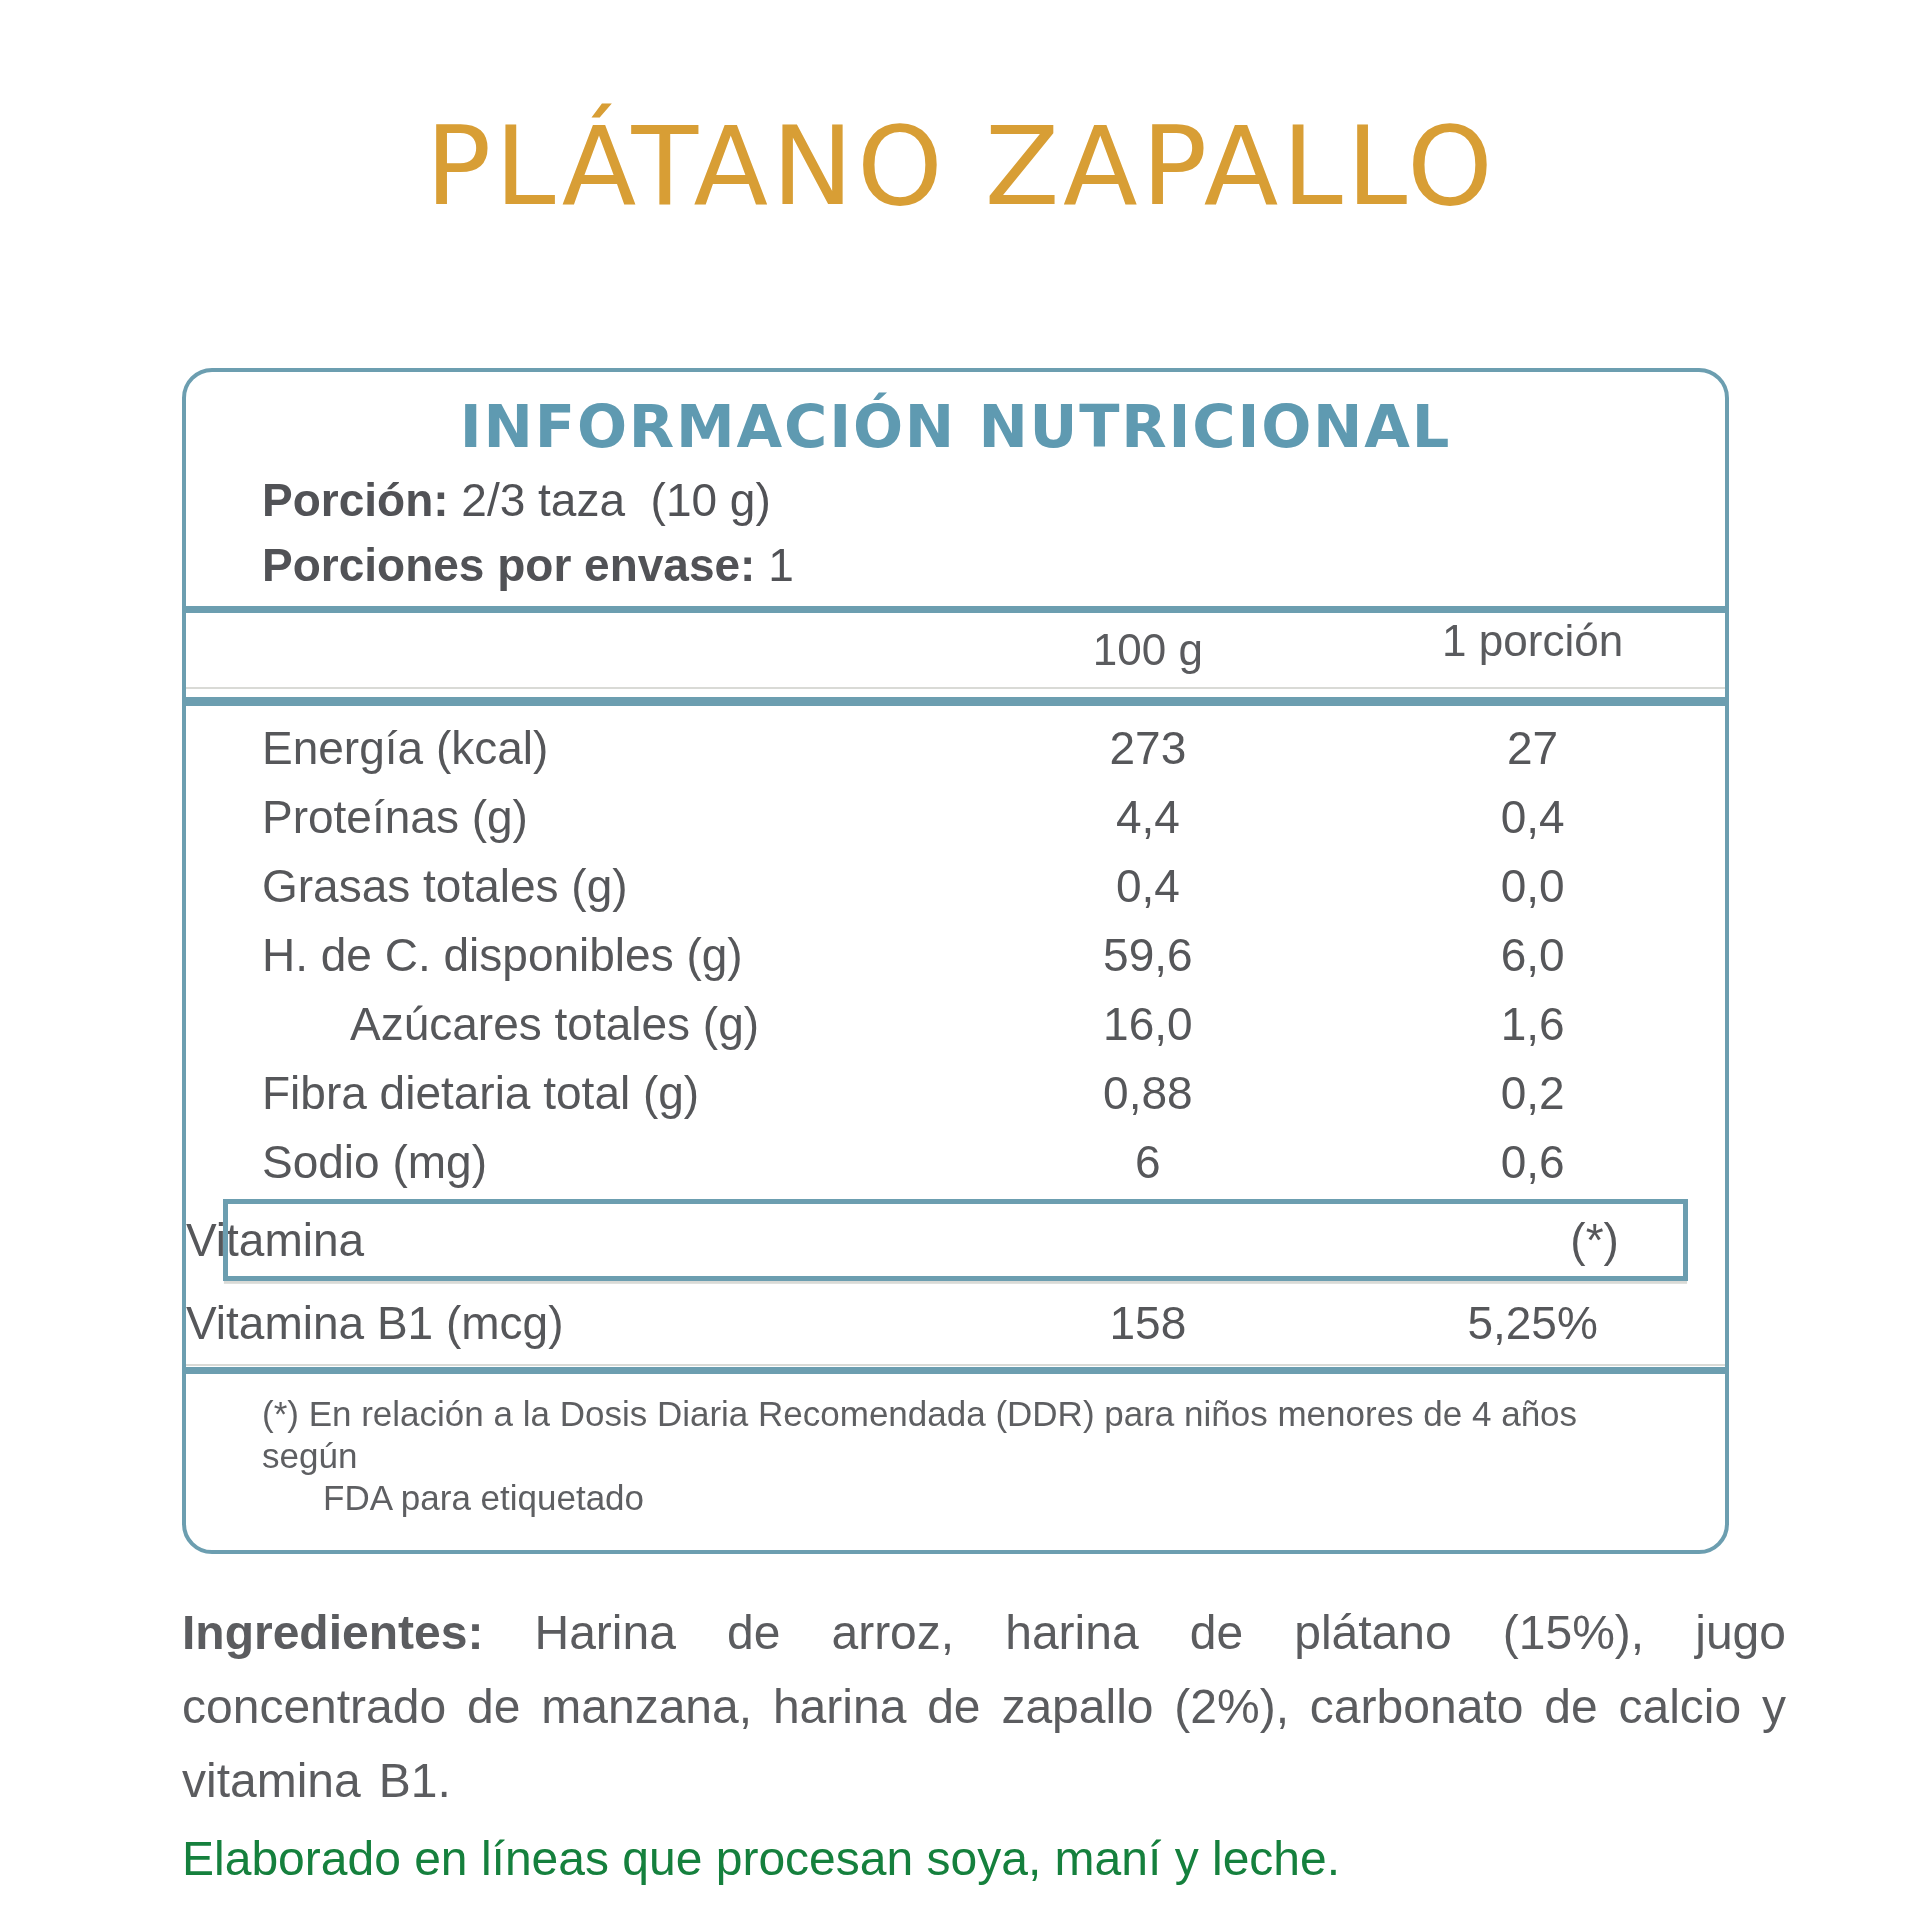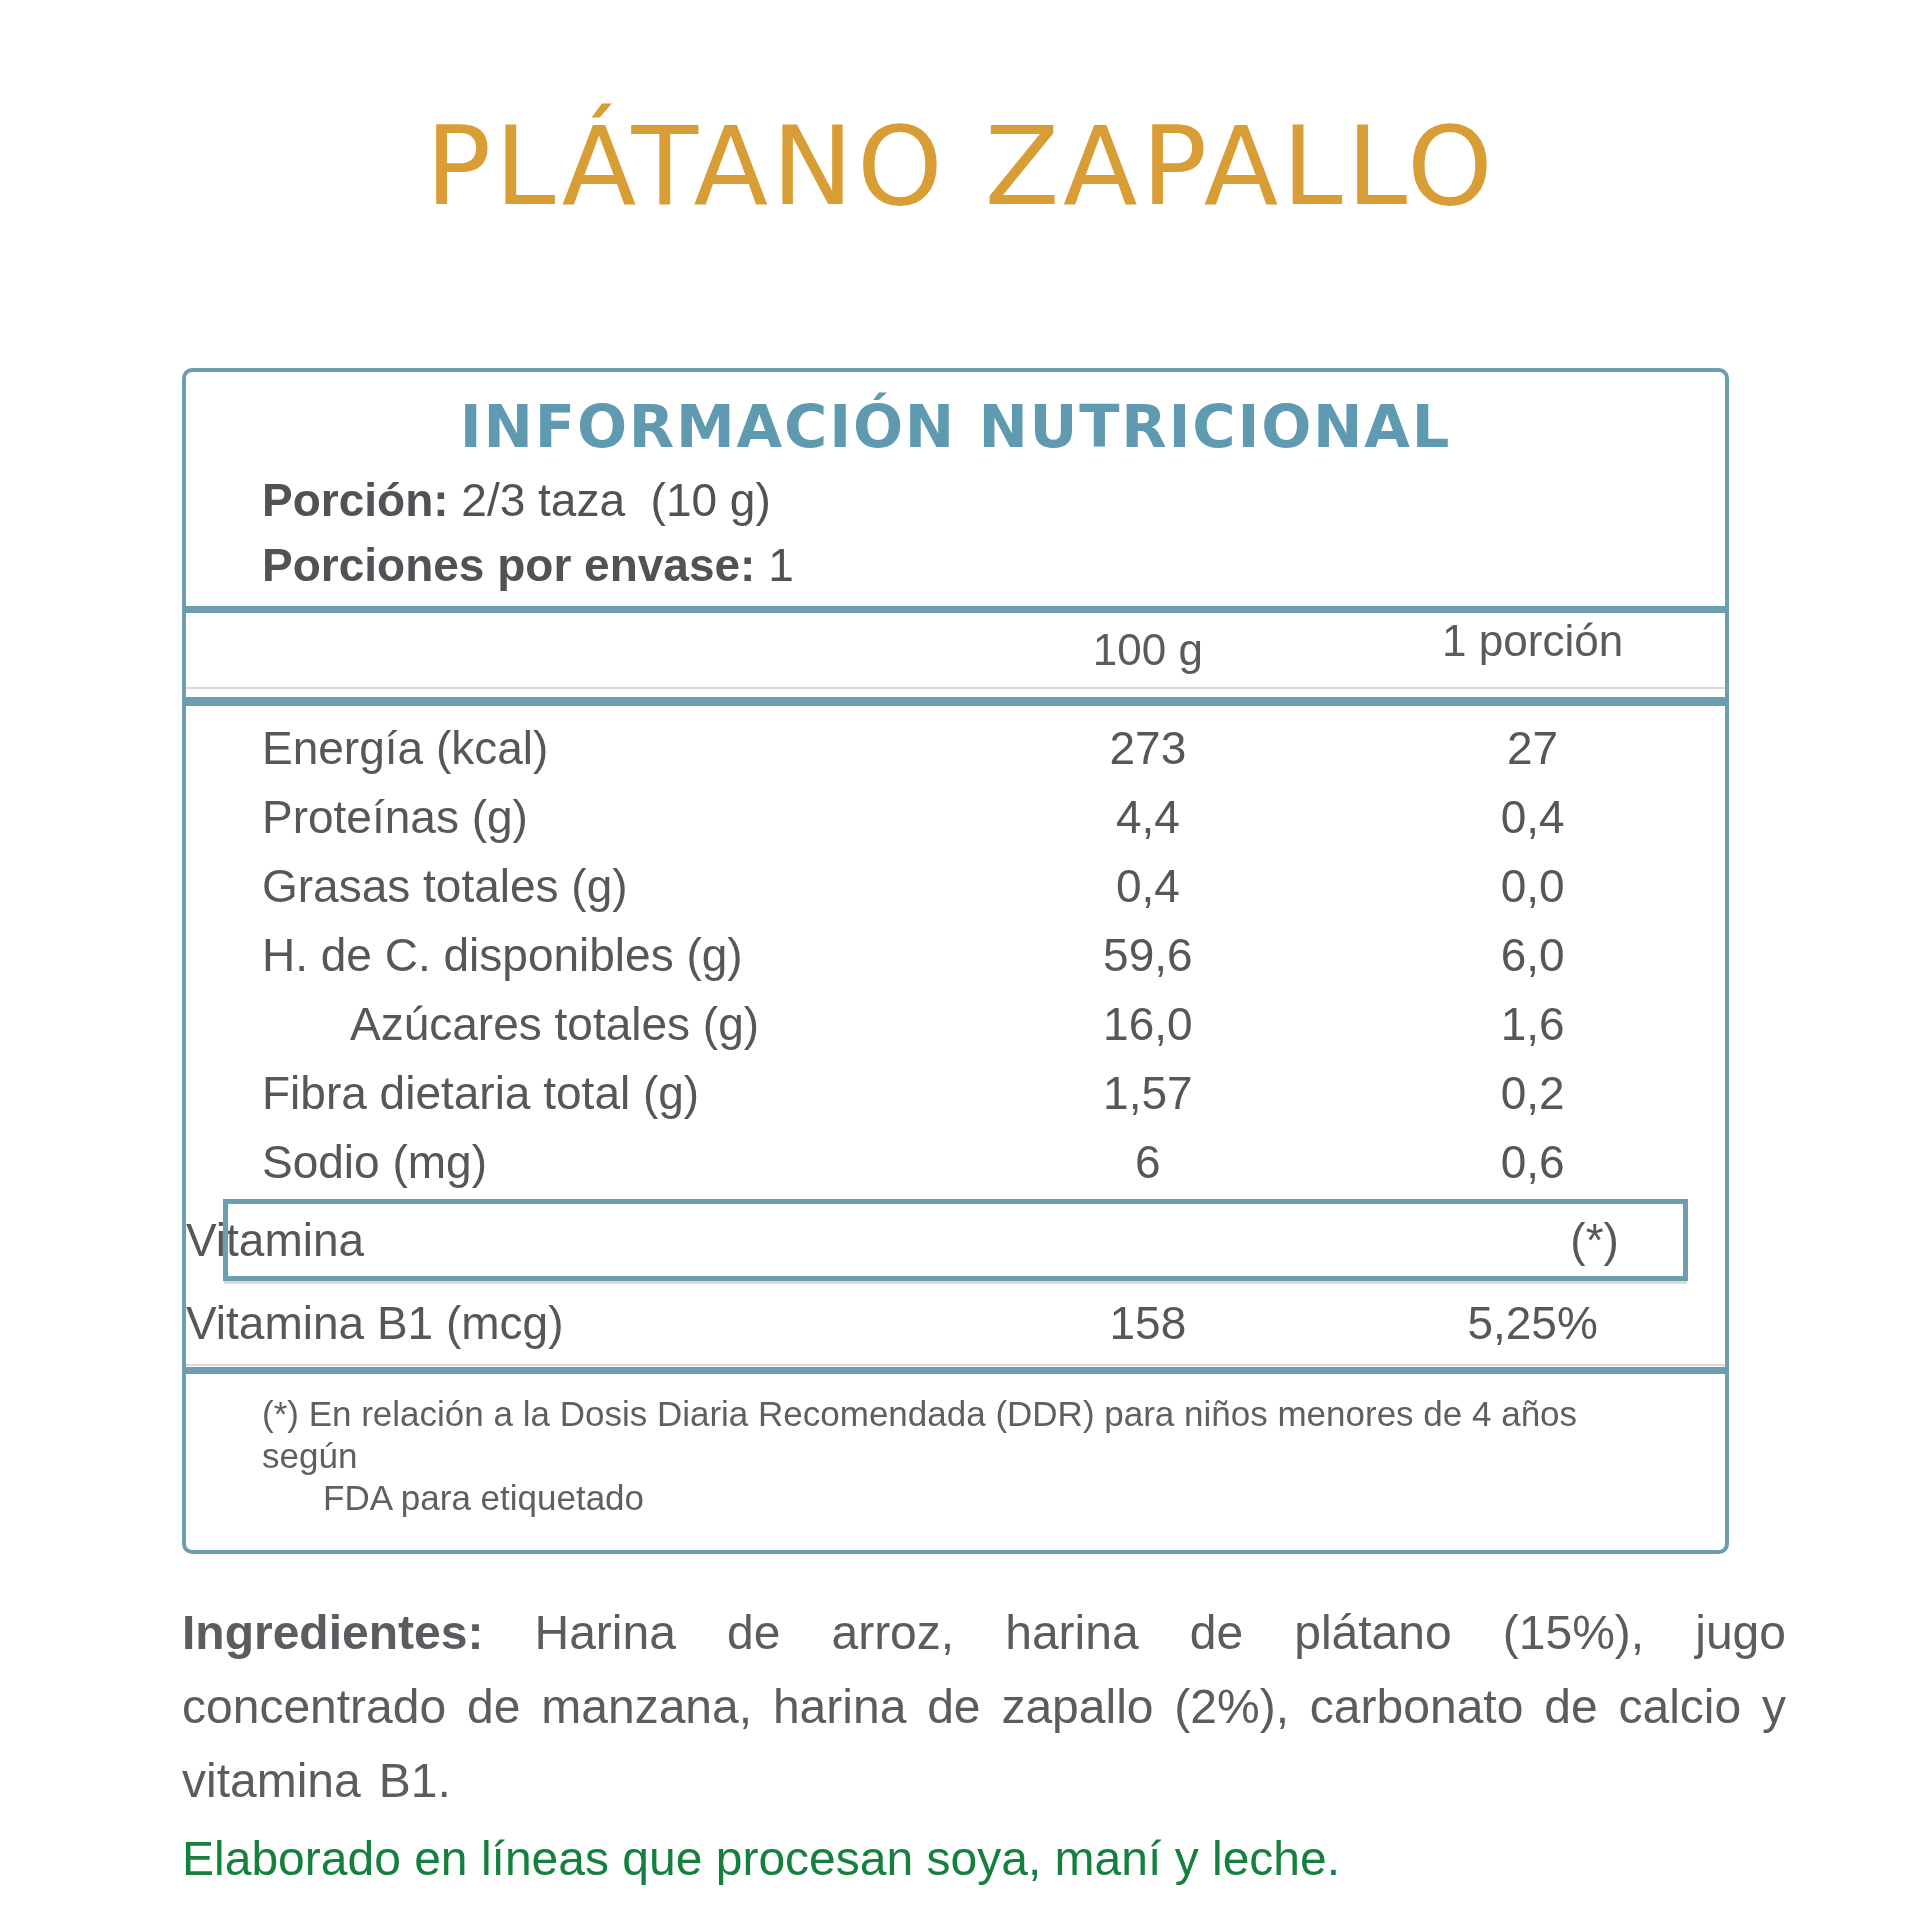--- a/index.html
+++ b/index.html
@@ -27,21 +27,21 @@
     letter-spacing:3.7px;
     color:var(--orange);
     white-space:nowrap;
   }
   
   .panel{
     box-sizing:border-box;
     width:1547px;
     margin:138px 0 0 182px;
     border:4.6px solid var(--blue);
-    border-radius:10px;
+    border-radius:30px;
     padding-top:14.8px;
     background:#fff;
   }
   .panel-heading{
     margin-top:5.5px;
     text-align:center;
     font-family:"DejaVu Sans", sans-serif;
     font-weight:bold;
     font-size:59px;
     letter-spacing:1.8px;
@@ -190,21 +190,21 @@
     </div>
 
     <div class="grid row indent">
       <div class="label">Azúcares totales (g)</div>
       <div class="cell">16,0</div>
       <div class="cell">1,6</div>
     </div>
 
     <div class="grid row">
       <div class="label">Fibra dietaria total (g)</div>
-      <div class="cell">1,57</div>
+      <div class="cell">0,88</div>
       <div class="cell">0,2</div>
     </div>
 
     <div class="grid row">
       <div class="label">Sodio (mg)</div>
       <div class="cell">6</div>
       <div class="cell">0,6</div>
     </div>
 
   </div>

